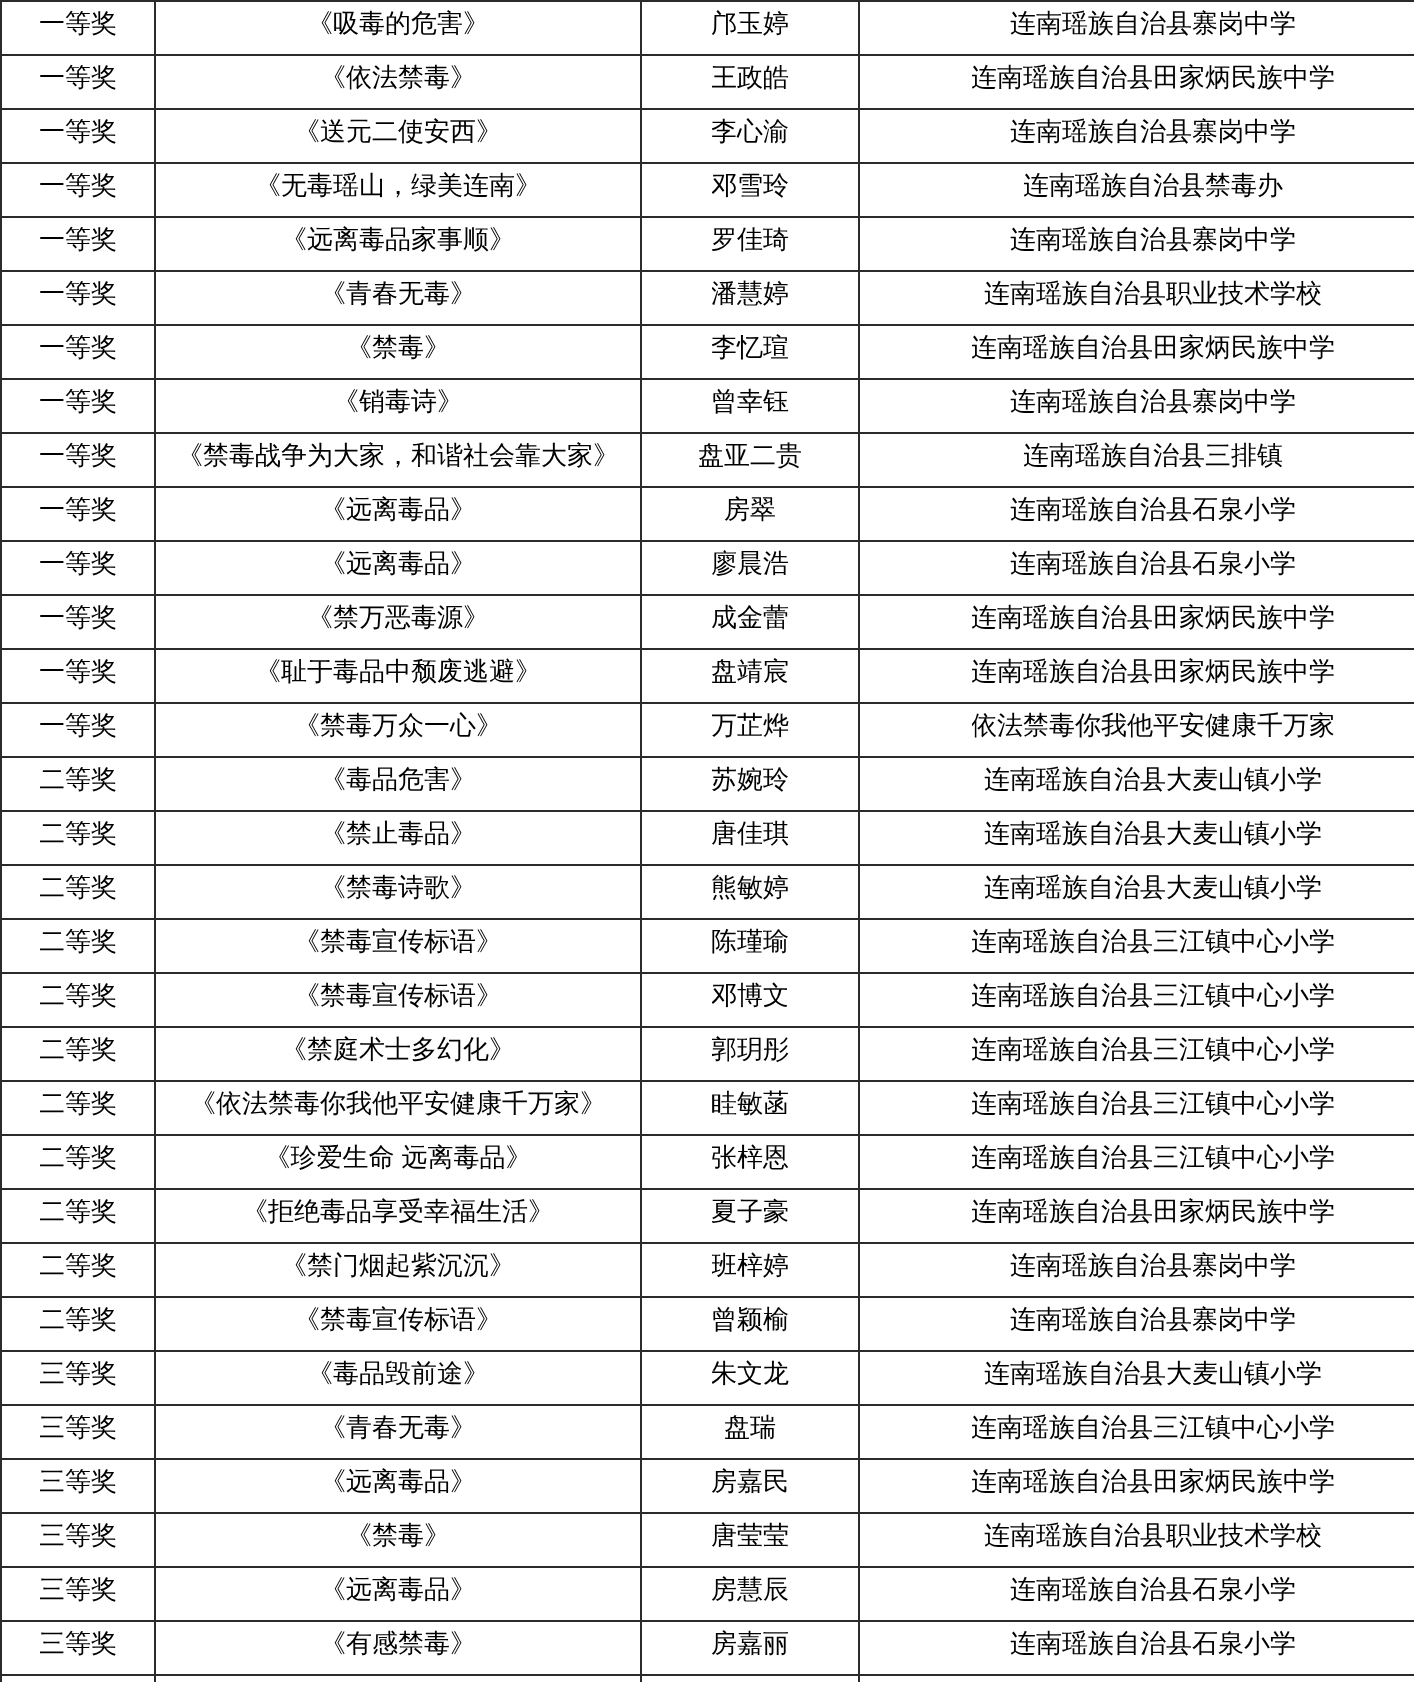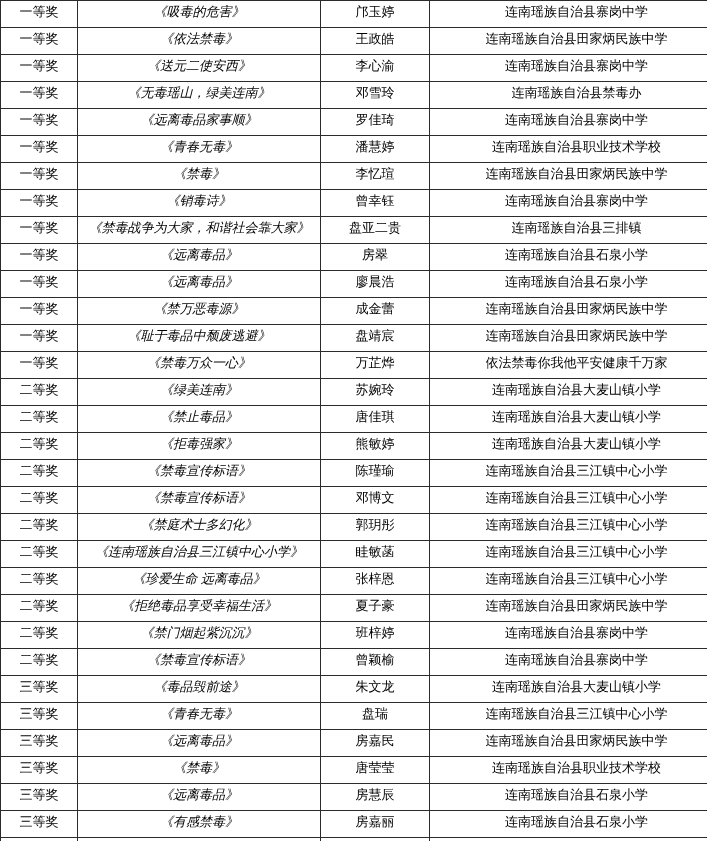--- a/index.html
+++ b/index.html
@@ -22,21 +22,21 @@
     padding: 0 2px;
     text-align: center;
     vertical-align: middle;
     font-size: 13px;
     color: #000000;
     line-height: 1.1;
     overflow: hidden;
     white-space: nowrap;
   }
   td.col-award { width: 72px; }
-  td.col-title { width: 238px; font-style: italic; }
+  td.col-title { width: 238px; }
   td.col-name  { width: 104px; }
   td.col-school{ width: 289px; }
   td.col-title span,
   td.col-school span,
   td.col-name span,
   td.col-award span {
     display: inline-block;
     max-width: 100%;
     overflow: hidden;
     text-overflow: clip;
@@ -126,33 +126,33 @@
         <td class="col-school"><span>连南瑶族自治县田家炳民族中学</span></td>
       </tr>
       <tr>
         <td class="col-award"><span>一等奖</span></td>
         <td class="col-title"><span>《禁毒万众一心》</span></td>
         <td class="col-name"><span>万芷烨</span></td>
         <td class="col-school"><span>依法禁毒你我他平安健康千万家</span></td>
       </tr>
       <tr>
         <td class="col-award"><span>二等奖</span></td>
-        <td class="col-title"><span>《绿美连南》</span></td>
+        <td class="col-title"><span>《毒品危害》</span></td>
         <td class="col-name"><span>苏婉玲</span></td>
         <td class="col-school"><span>连南瑶族自治县大麦山镇小学</span></td>
       </tr>
       <tr>
         <td class="col-award"><span>二等奖</span></td>
         <td class="col-title"><span>《禁止毒品》</span></td>
         <td class="col-name"><span>唐佳琪</span></td>
         <td class="col-school"><span>连南瑶族自治县大麦山镇小学</span></td>
       </tr>
       <tr>
         <td class="col-award"><span>二等奖</span></td>
-        <td class="col-title"><span>《拒毒强家》</span></td>
+        <td class="col-title"><span>《禁毒诗歌》</span></td>
         <td class="col-name"><span>熊敏婷</span></td>
         <td class="col-school"><span>连南瑶族自治县大麦山镇小学</span></td>
       </tr>
       <tr>
         <td class="col-award"><span>二等奖</span></td>
         <td class="col-title"><span>《禁毒宣传标语》</span></td>
         <td class="col-name"><span>陈瑾瑜</span></td>
         <td class="col-school"><span>连南瑶族自治县三江镇中心小学</span></td>
       </tr>
       <tr>
@@ -162,21 +162,21 @@
         <td class="col-school"><span>连南瑶族自治县三江镇中心小学</span></td>
       </tr>
       <tr>
         <td class="col-award"><span>二等奖</span></td>
         <td class="col-title"><span>《禁庭术士多幻化》</span></td>
         <td class="col-name"><span>郭玥彤</span></td>
         <td class="col-school"><span>连南瑶族自治县三江镇中心小学</span></td>
       </tr>
       <tr>
         <td class="col-award"><span>二等奖</span></td>
-        <td class="col-title"><span>《连南瑶族自治县三江镇中心小学》</span></td>
+        <td class="col-title"><span>《依法禁毒你我他平安健康千万家》</span></td>
         <td class="col-name"><span>眭敏菡</span></td>
         <td class="col-school"><span>连南瑶族自治县三江镇中心小学</span></td>
       </tr>
       <tr>
         <td class="col-award"><span>二等奖</span></td>
         <td class="col-title"><span>《珍爱生命 远离毒品》</span></td>
         <td class="col-name"><span>张梓恩</span></td>
         <td class="col-school"><span>连南瑶族自治县三江镇中心小学</span></td>
       </tr>
       <tr>

